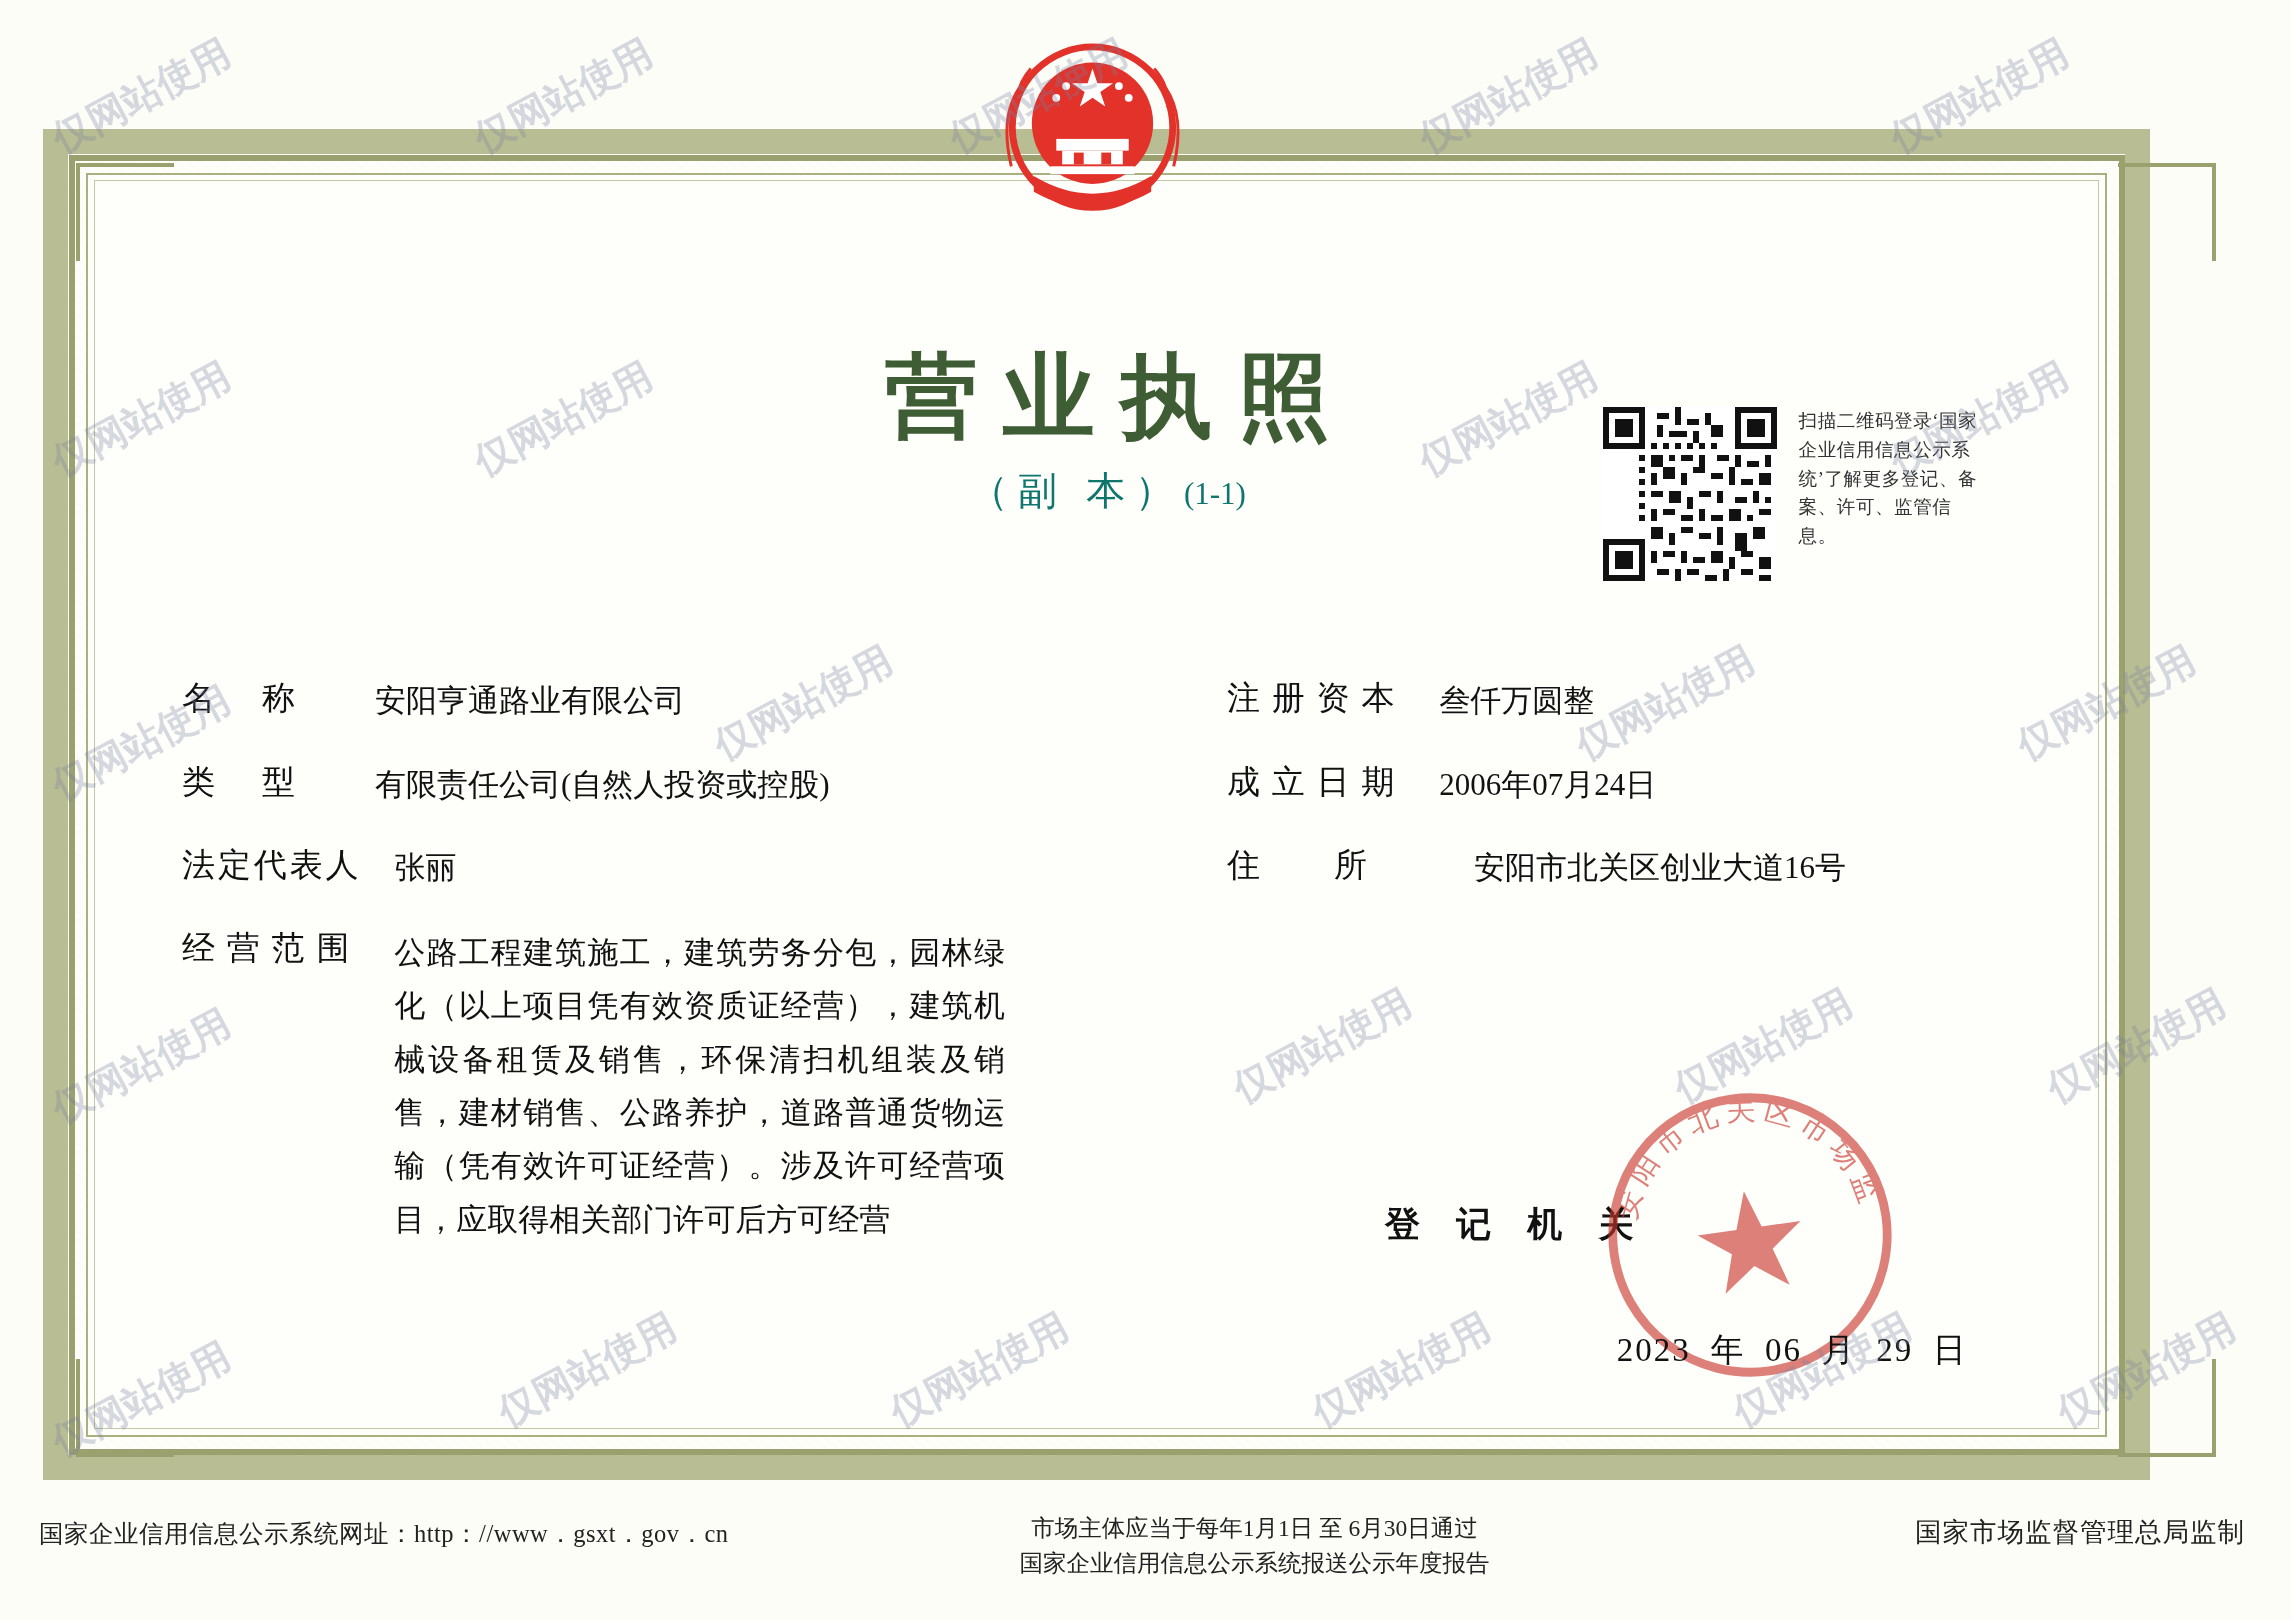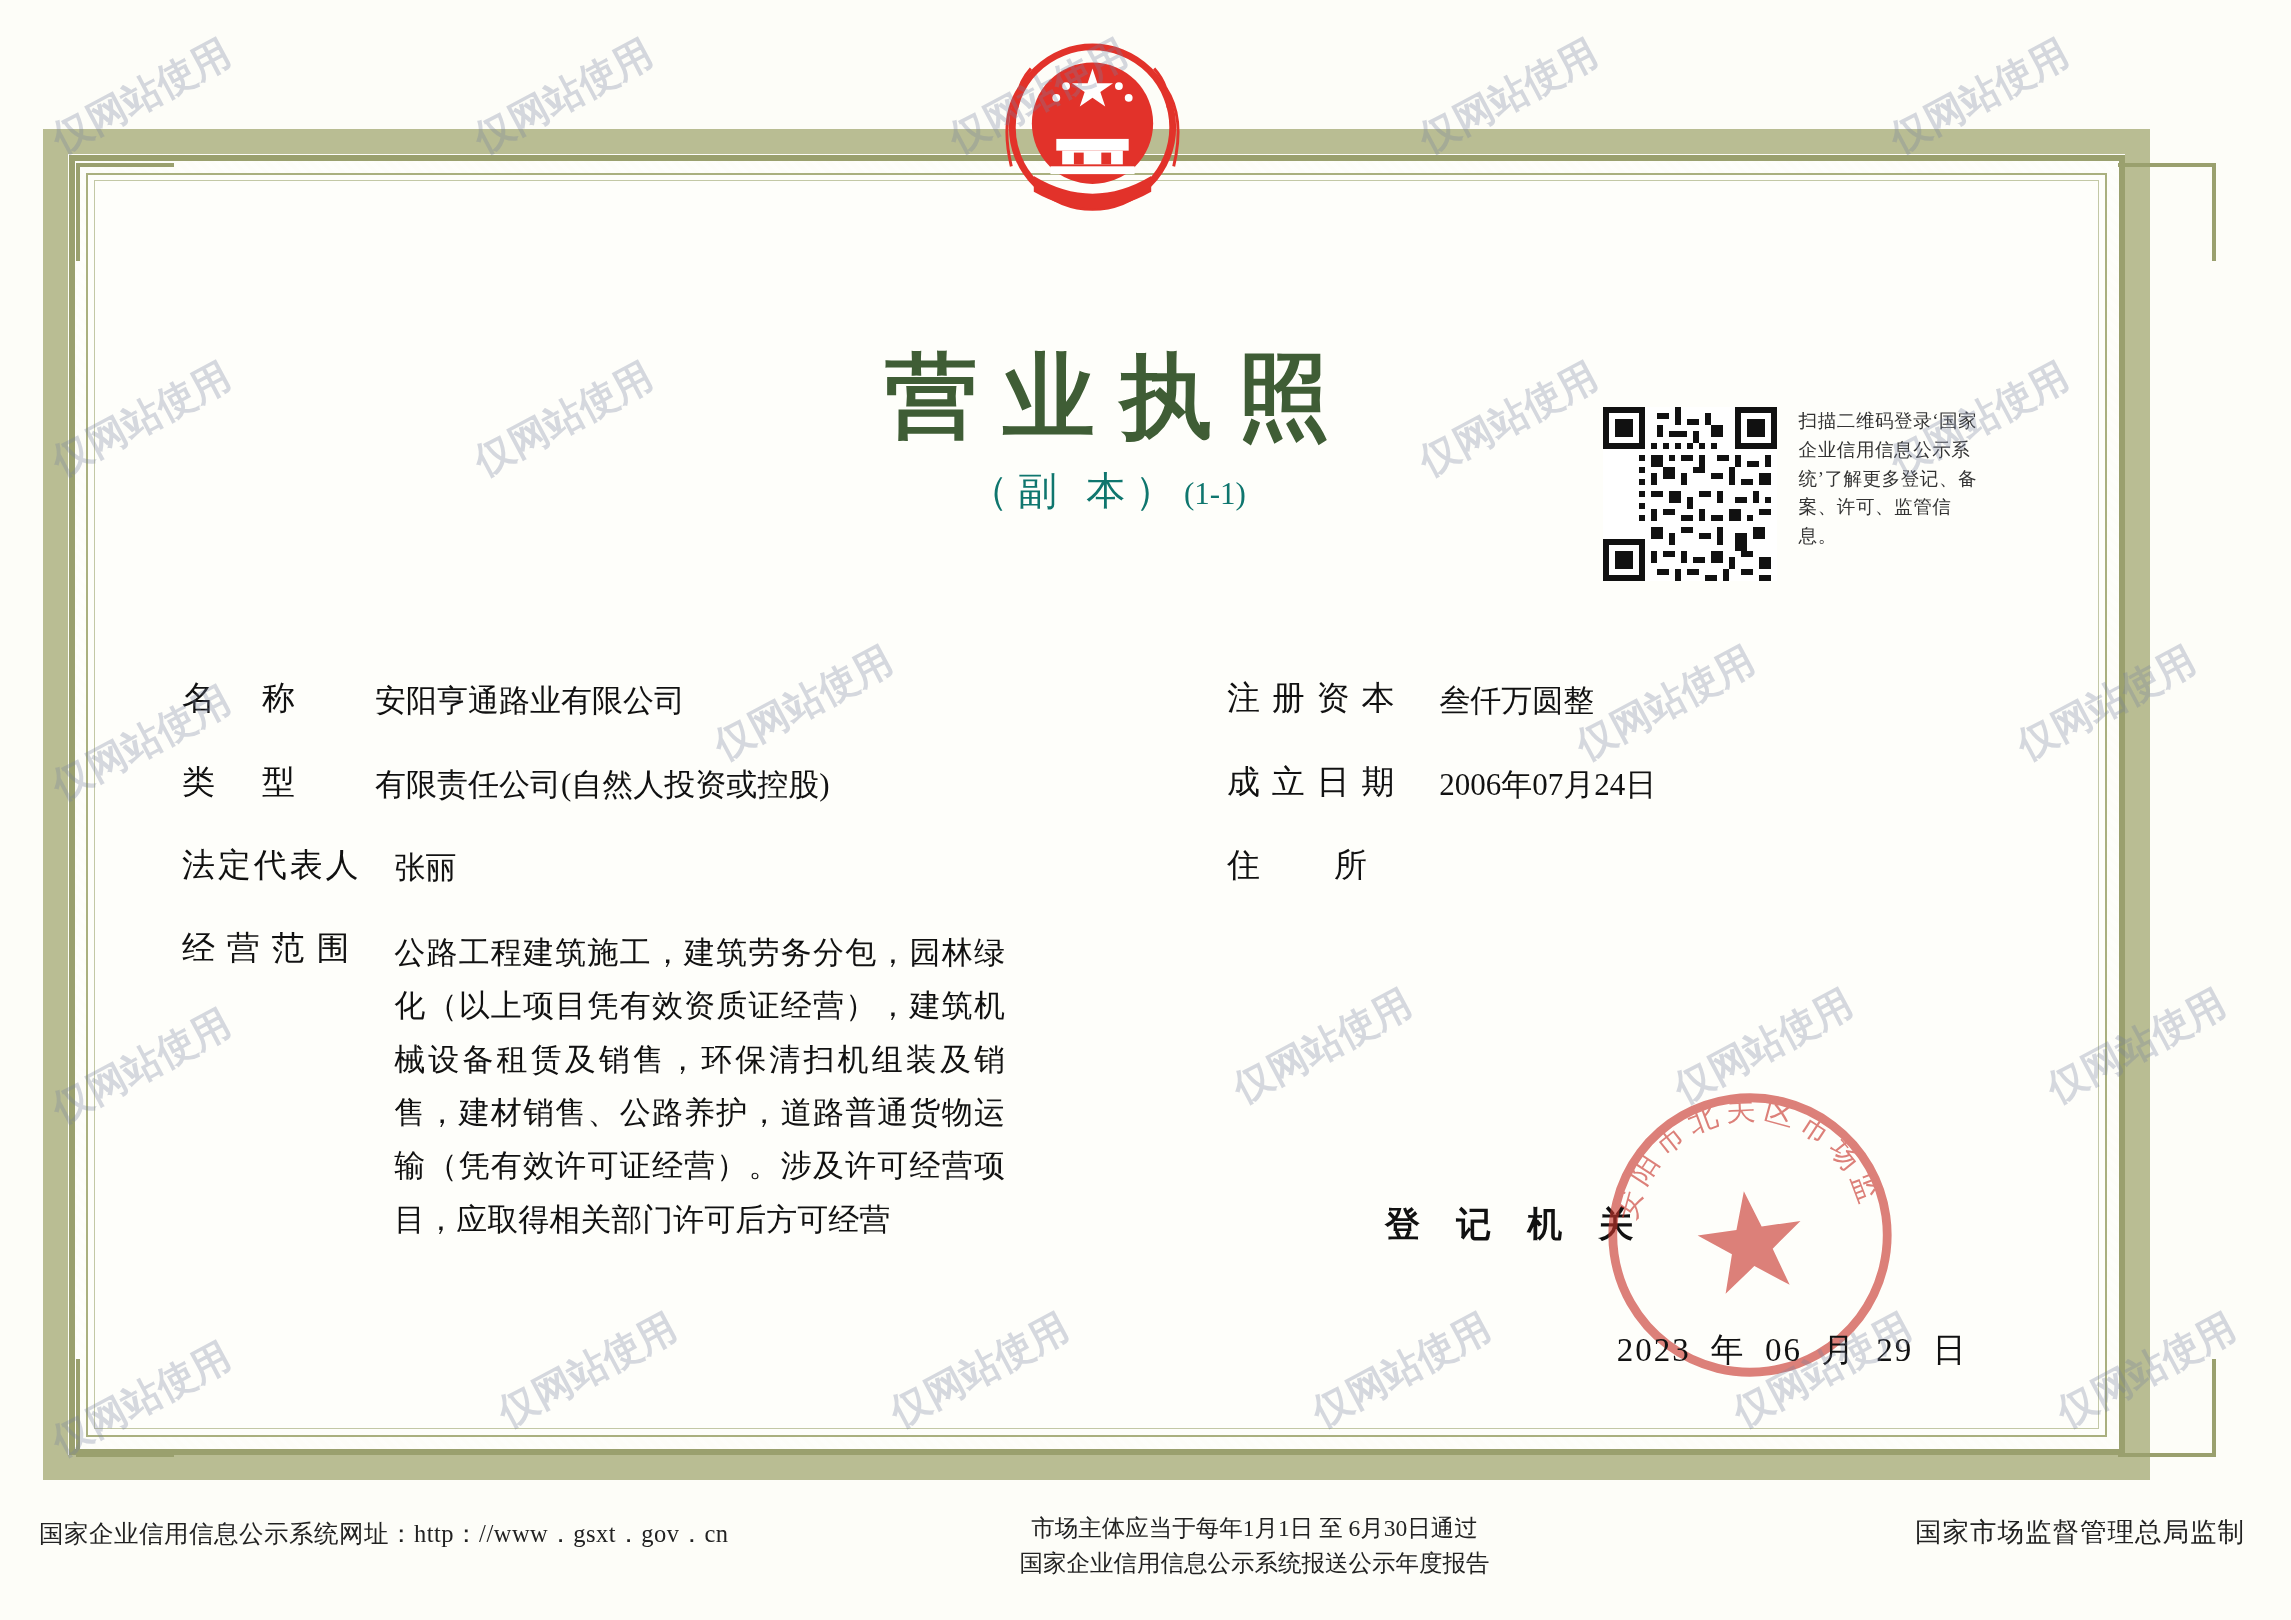--- a/index.html
+++ b/index.html
@@ -481,20 +481,21 @@
     <div class="field-value">叁仟万圆整</div>
   </div>
 
   <div class="field" id="field-founded">
     <div class="field-label label-founded">成立日期</div>
     <div class="field-value">2006年07月24日</div>
   </div>
 
   <div class="field" id="field-address">
     <div class="field-label label-address">住所</div>
+    <div class="field-value">安阳市北关区创业大道16号</div>
   </div>
 
   <div id="reg-authority">登 记 机 关</div>
 
   <div id="stamp">
     <svg viewBox="0 0 300 300" width="294" height="294" xmlns="http://www.w3.org/2000/svg">
       <circle cx="150" cy="150" r="140" fill="none" stroke="#c8342b" stroke-width="9"></circle>
       <polygon fill="#c8342b" points="150,105 163,143 203,143 171,167 183,206 150,182 117,206 129,167 97,143 137,143"></polygon>
       <defs>
         <path id="stamp-arc" d="M 32 150 A 118 118 0 0 1 268 150"></path>

